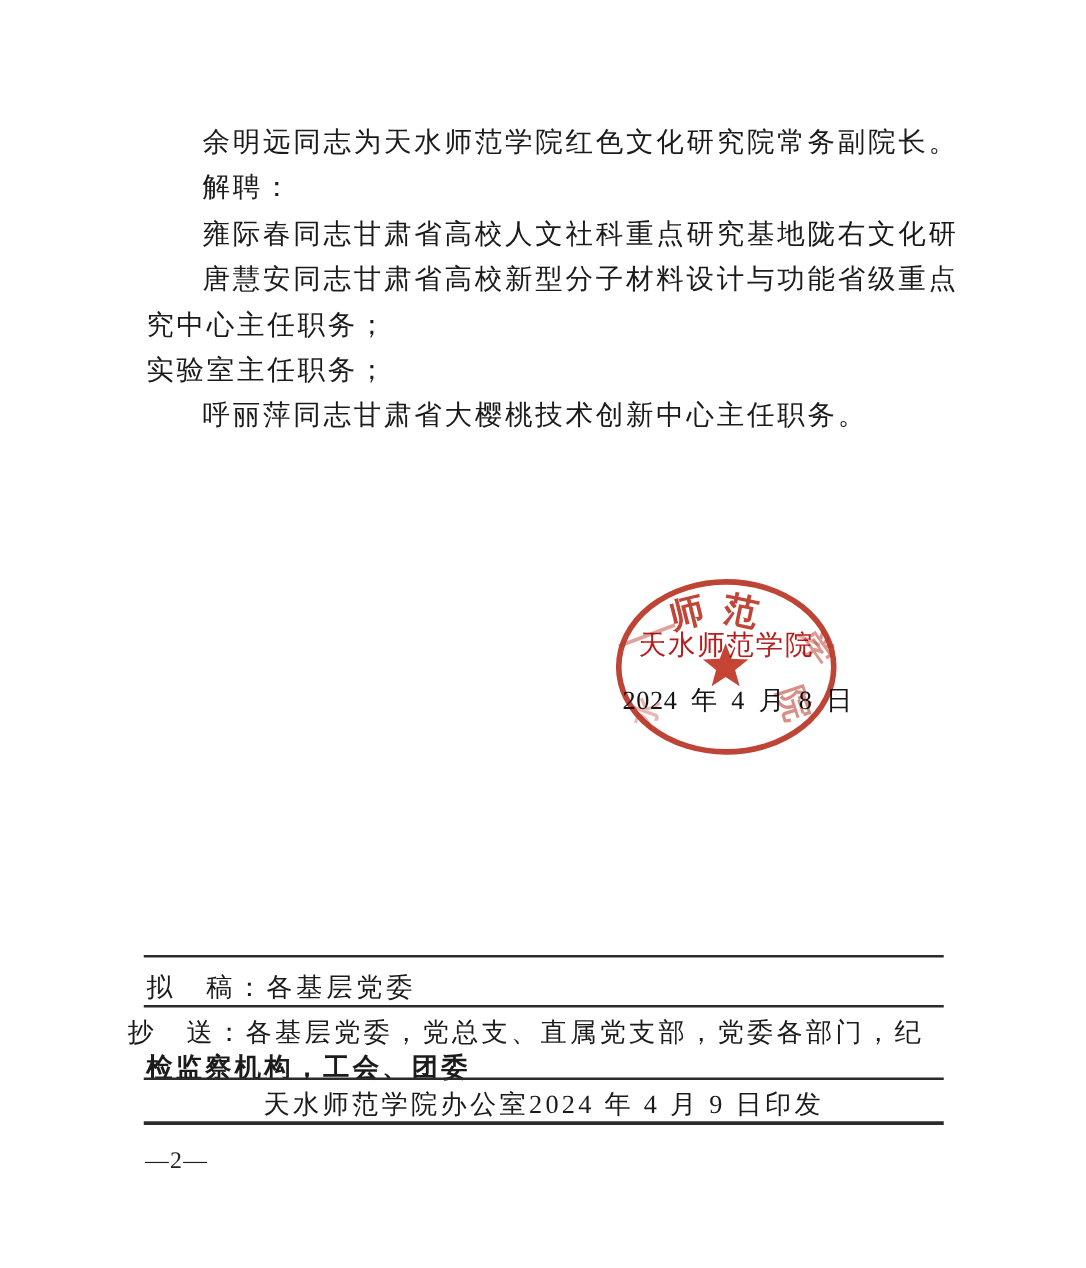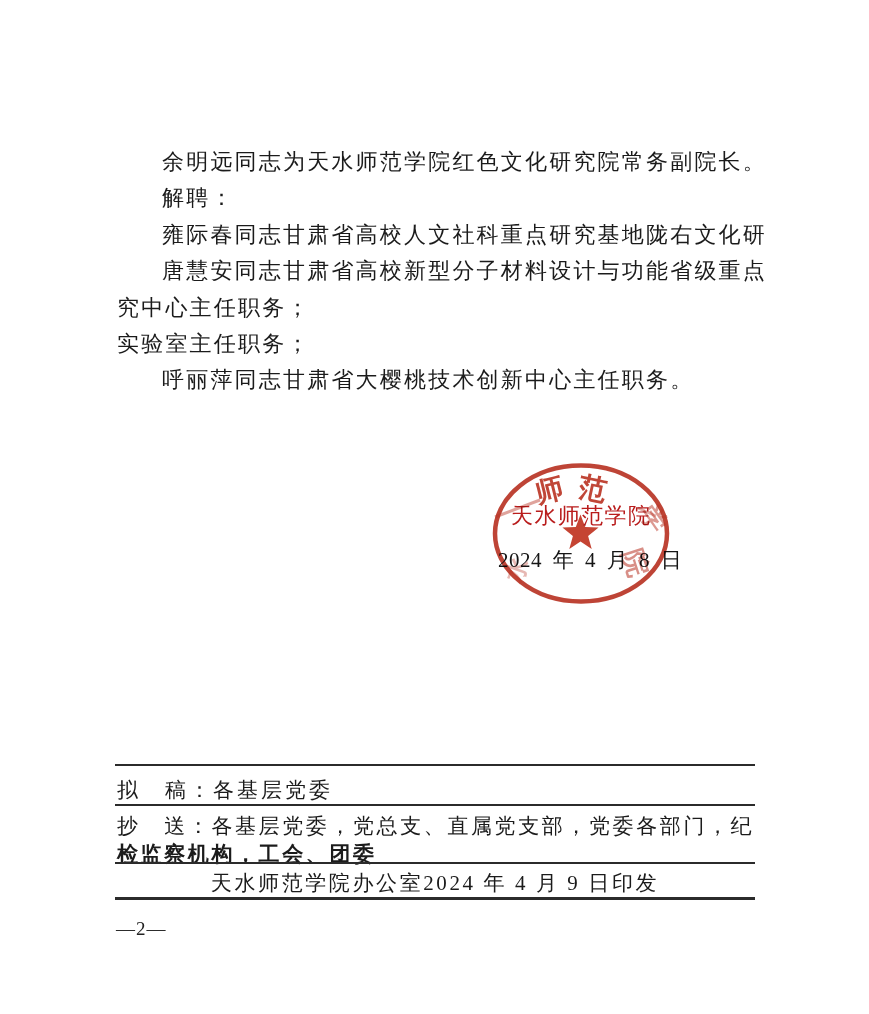--- a/index.html
+++ b/index.html
@@ -2,39 +2,39 @@
 <html><head>
 <meta charset="utf-8">
 <style>
   html,body{margin:0;padding:0;background:#ffffff;}
   .page{
     position:relative;width:869px;height:1014px;background:#ffffff;overflow:hidden;
     font-family:"Liberation Serif","DejaVu Serif",serif;color:#1b1b1b;
   }
   
   .doc-body{position:absolute;left:117px;top:96px;width:660px;
-    font-size:22px;line-height:36.4px;letter-spacing:2.2px;margin-top:48px;}
+    font-size:22px;line-height:36.4px;letter-spacing:2.2px;}
   .bodyline{white-space:nowrap;}
   .bodyline.indent{padding-left:45px;}
   
   .sig-issuer{position:absolute;left:511px;top:501px;font-size:22px;
     letter-spacing:1.4px;white-space:nowrap;color:#b91c1c;}
   .sig-date{position:absolute;left:498px;top:546px;font-size:21px;
     letter-spacing:.5px;word-spacing:5px;white-space:nowrap;color:#151515;}
   
   .seal{position:absolute;left:488px;top:456px;mix-blend-mode:multiply;}
   .seal text{font-family:"Liberation Serif","DejaVu Serif",serif;font-weight:bold;}
   
   .rule{position:absolute;left:115px;width:640px;background:#2b2b2b;}
   .rule1{top:764px;height:2px;}
   .rule2{top:804px;height:2px;}
   .rule3{top:862px;height:2px;}
   .rule4{top:897px;height:3px;}
   .f-draft{position:absolute;left:117px;top:776px;font-size:21px;letter-spacing:3px;white-space:nowrap;}
-  .f-cc1{position:absolute;left:117px;top:812px;font-size:21px;letter-spacing:2.6px;white-space:nowrap;}
+  .f-cc1{position:absolute;left:102px;top:812px;font-size:21px;letter-spacing:2.6px;white-space:nowrap;}
   .f-cc2{position:absolute;left:117px;top:840px;font-size:21px;letter-spacing:2.6px;white-space:nowrap;font-weight:bold;}
   .f-colophon{position:absolute;left:115px;top:869px;width:640px;display:flex;
     justify-content:center;font-size:21px;letter-spacing:2.6px;white-space:nowrap;}
   .f-pageno{position:absolute;left:116px;top:918px;font-size:19px;letter-spacing:1px;color:#222;}
 </style>
 </head>
 <body>
 
 <div class="page">
 

